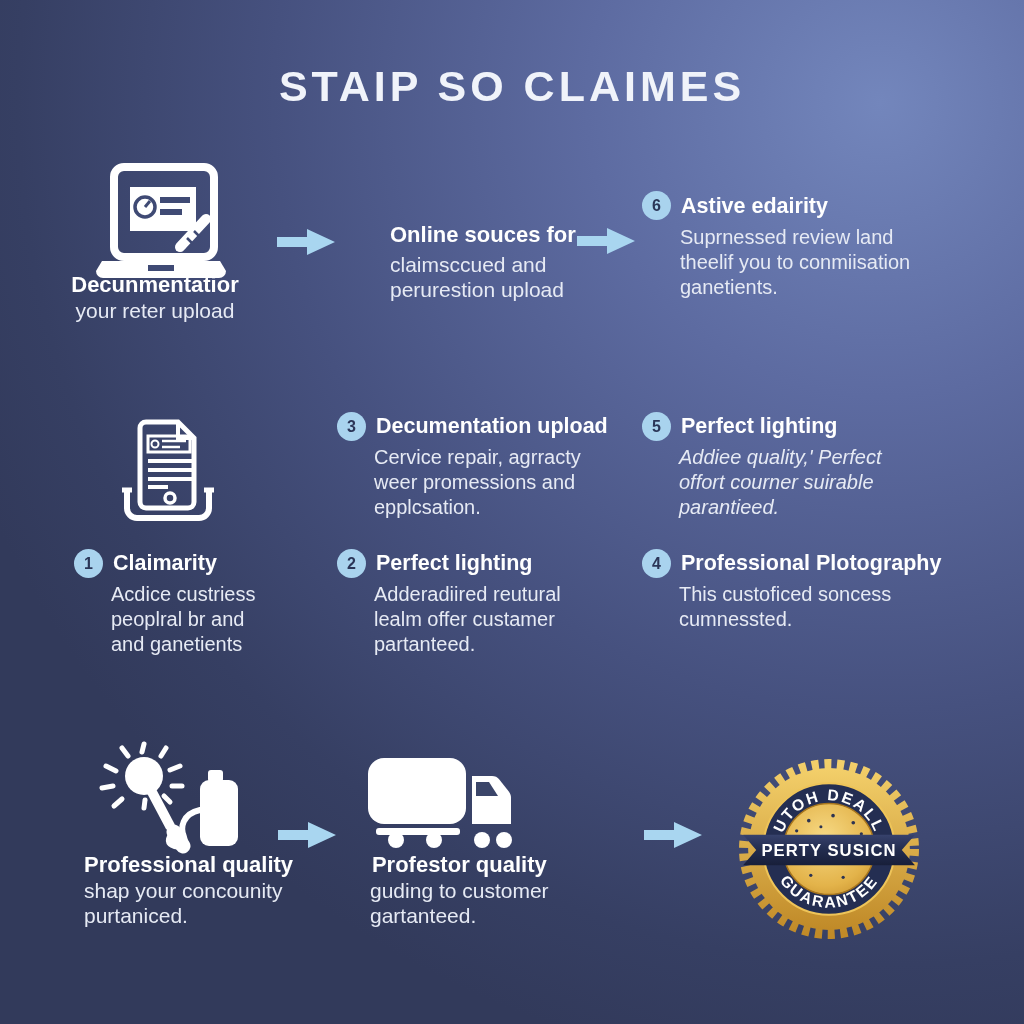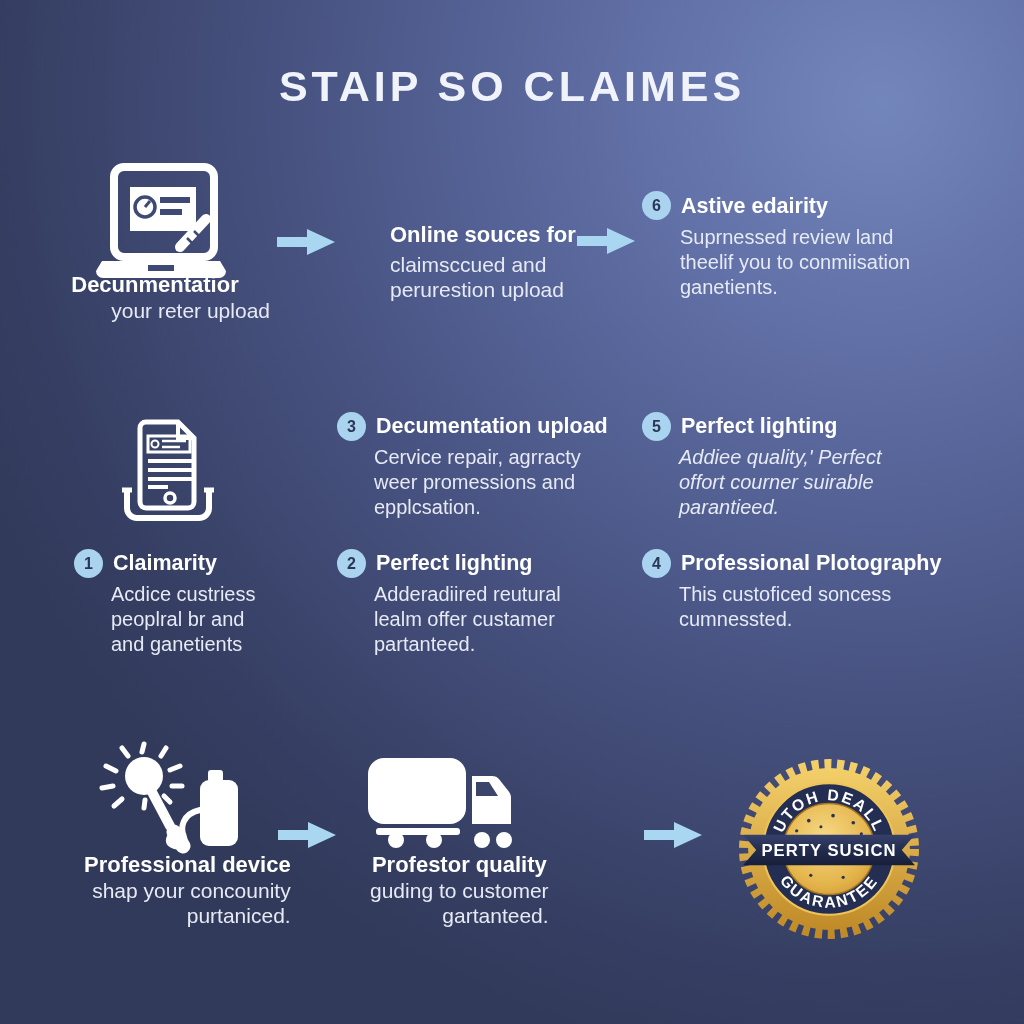--- a/index.html
+++ b/index.html
@@ -16,21 +16,21 @@
     font-size:43px;font-weight:800;letter-spacing:4px;color:#f0f3fa;
   }
   .step-title{font-size:21.5px;font-weight:700;color:#ffffff;white-space:nowrap;}
   .step-body{font-size:20px;line-height:25px;color:#e6eaf4;white-space:nowrap;font-weight:400;}
   .num-circle{
     width:29px;height:29px;border-radius:50%;background:#a9d3ee;
     display:flex;align-items:center;justify-content:center;
     color:#2b3658;font-size:16px;font-weight:700;
   }
   .caption-title{font-size:22px;font-weight:700;color:#ffffff;white-space:nowrap;text-align:center;}
-  .caption-body{font-size:21px;line-height:25px;color:#e6eaf4;white-space:nowrap;text-align:right;}
+  .caption-body{font-size:21px;line-height:25px;color:#e6eaf4;white-space:nowrap;}
   .center-cap{text-align:left;}
   svg{display:block;}
 </style>
 </head>
 <body>
 
 <div id="canvas">
 
   <div class="abs main-title">STAIP SO CLAIMES</div>
 
@@ -170,21 +170,21 @@
       <circle cx="62" cy="40" r="19" fill="#ffffff"></circle>
       <line x1="70" y1="56" x2="88" y2="90" stroke="#ffffff" stroke-width="10" stroke-linecap="round"></line>
       <line x1="92" y1="96" x2="101" y2="110" stroke="#ffffff" stroke-width="15" stroke-linecap="round"></line>
       <rect x="118" y="44" width="38" height="66" rx="9" fill="#ffffff"></rect>
       <rect x="126" y="34" width="15" height="12" rx="3" fill="#ffffff"></rect>
       <path d="M118,74 C100,78 98,92 102,101 C105,108 97,113 90,109 C85,106 86,99 93,99" fill="none" stroke="#ffffff" stroke-width="6" stroke-linecap="round"></path>
     </svg>
   </div>
 
   <div class="abs" style="left:84px;top:852px;">
-    <div class="caption-title">Professional device</div>
+    <div class="caption-title">Professional quality</div>
     <div class="caption-body">
       <div>shap your concounity</div>
       <div>purtaniced.</div>
     </div>
   </div>
 
   <div class="abs" style="left:277px;top:820px;">
     <svg width="60" height="30" viewBox="0 0 58 30">
         <path d="M0,10 H30 V2 L58,15 L30,28 V20 H0 Z" fill="#a9d6f0"></path>
       </svg>

